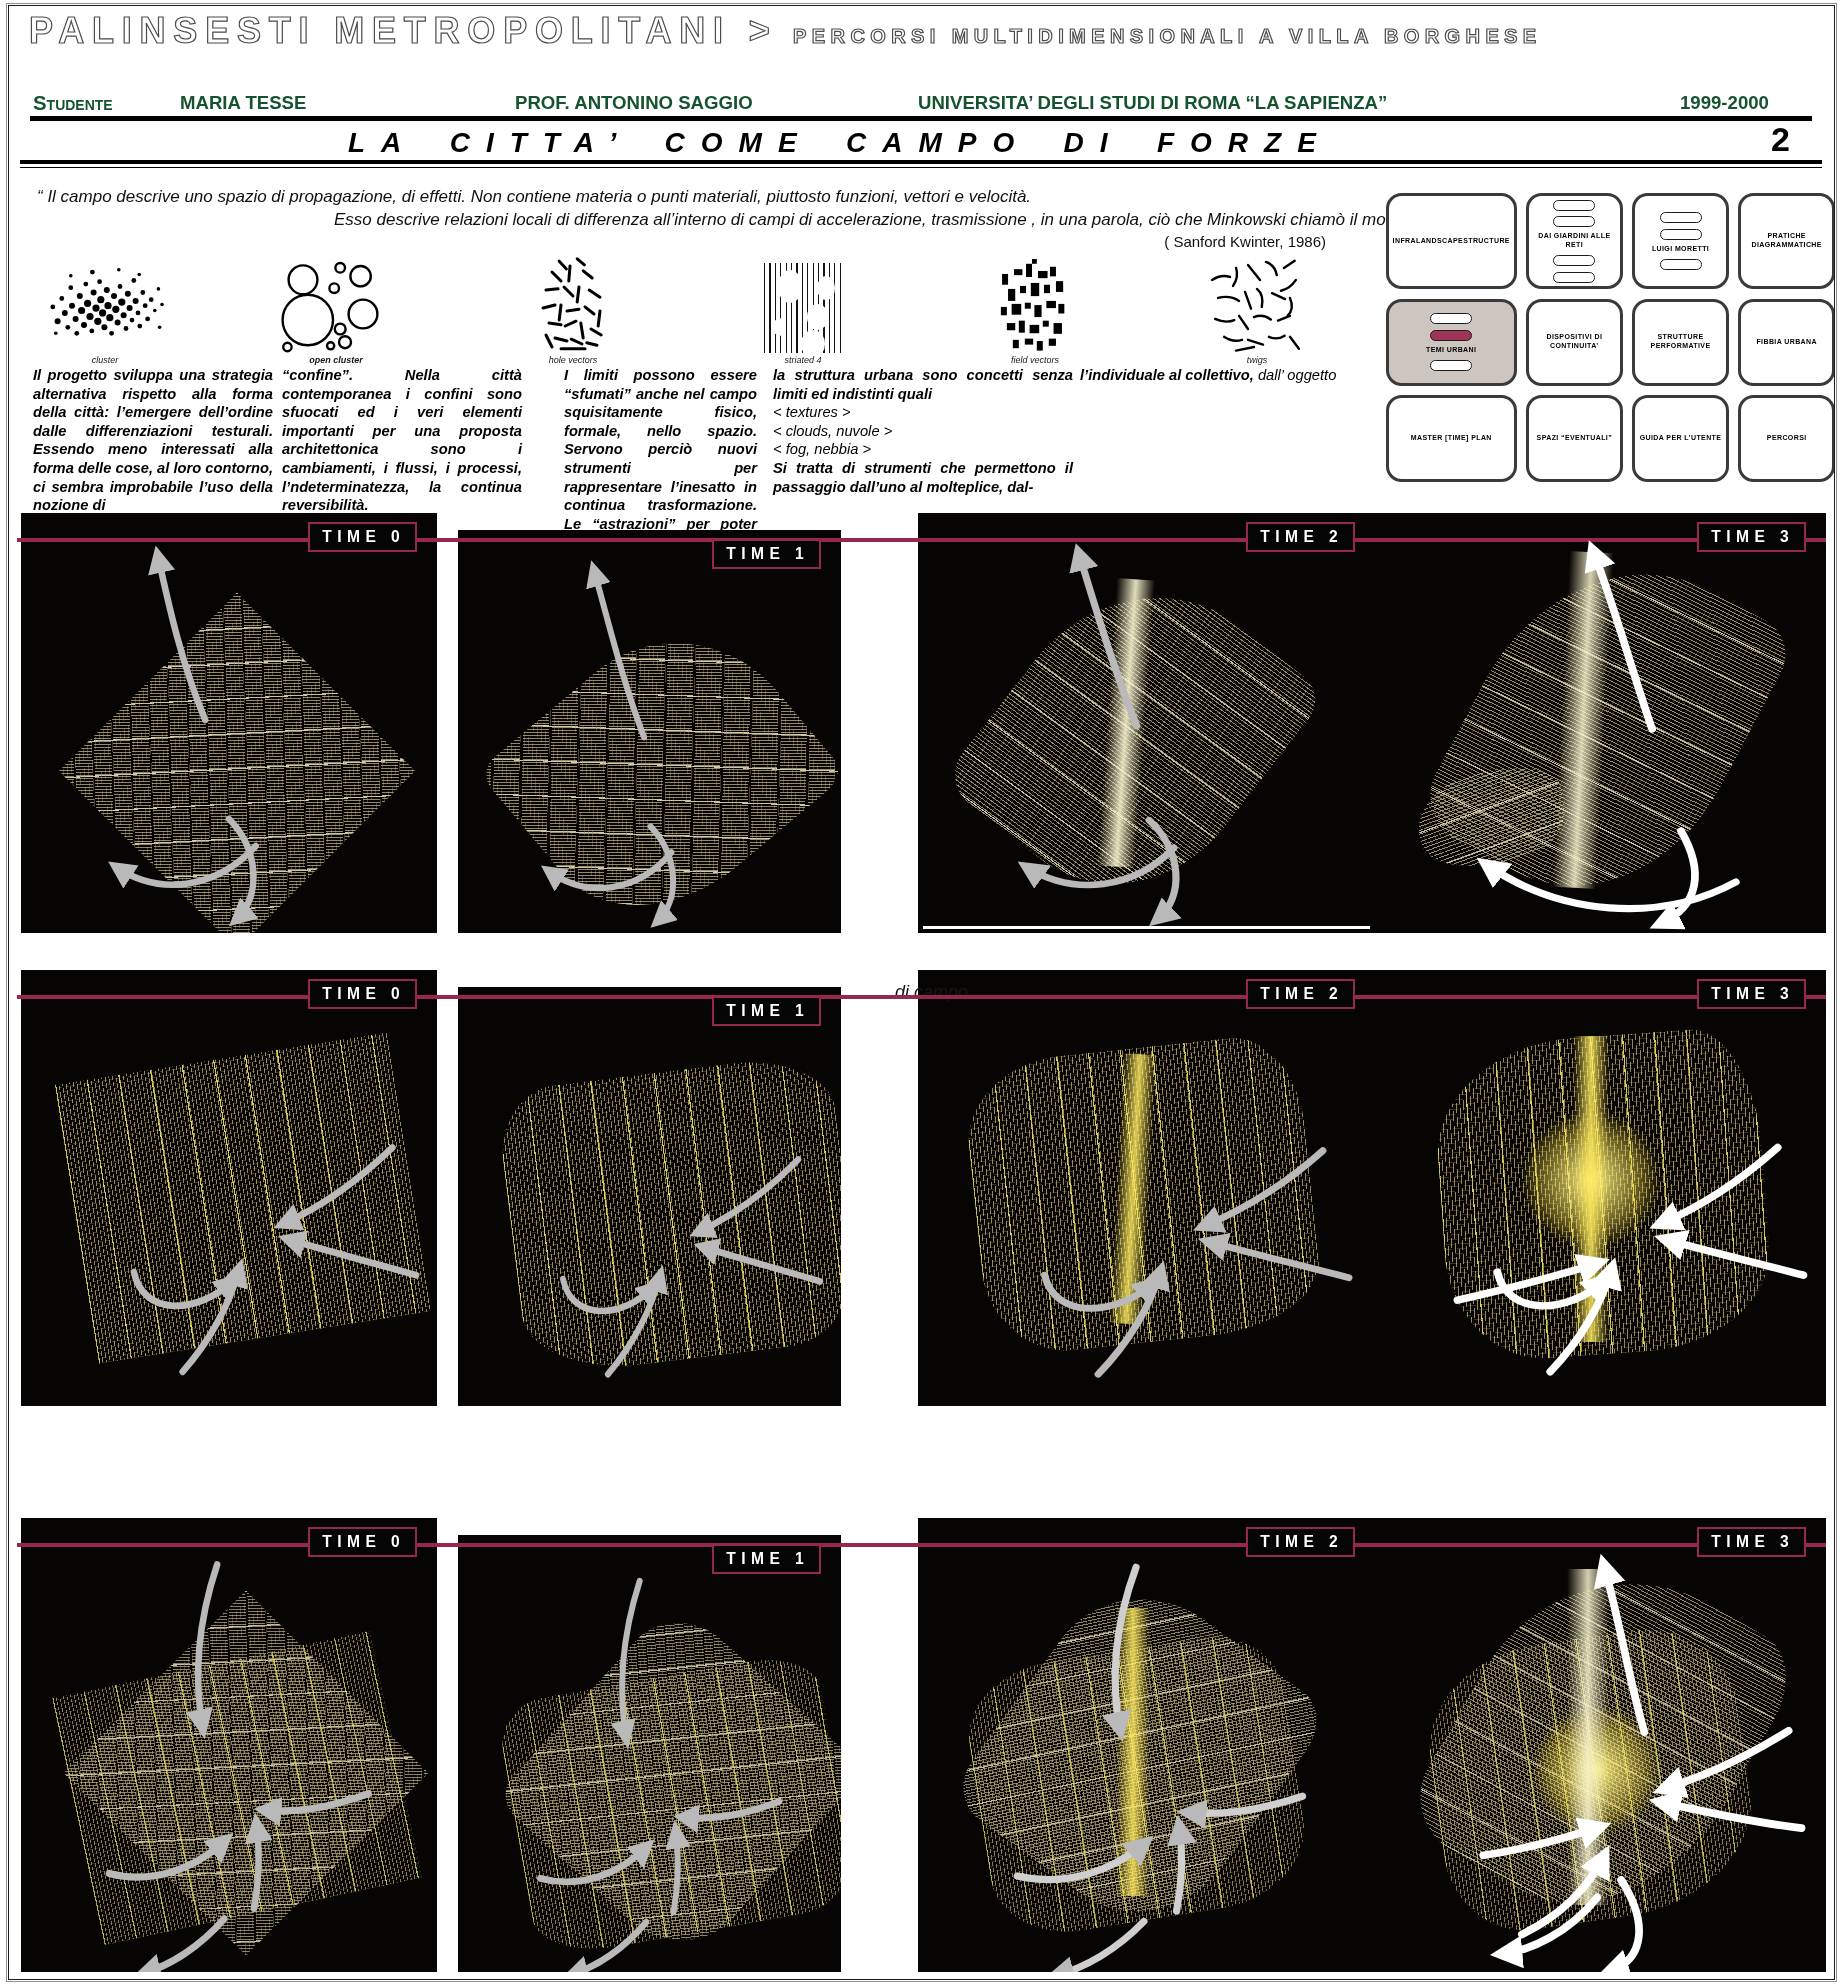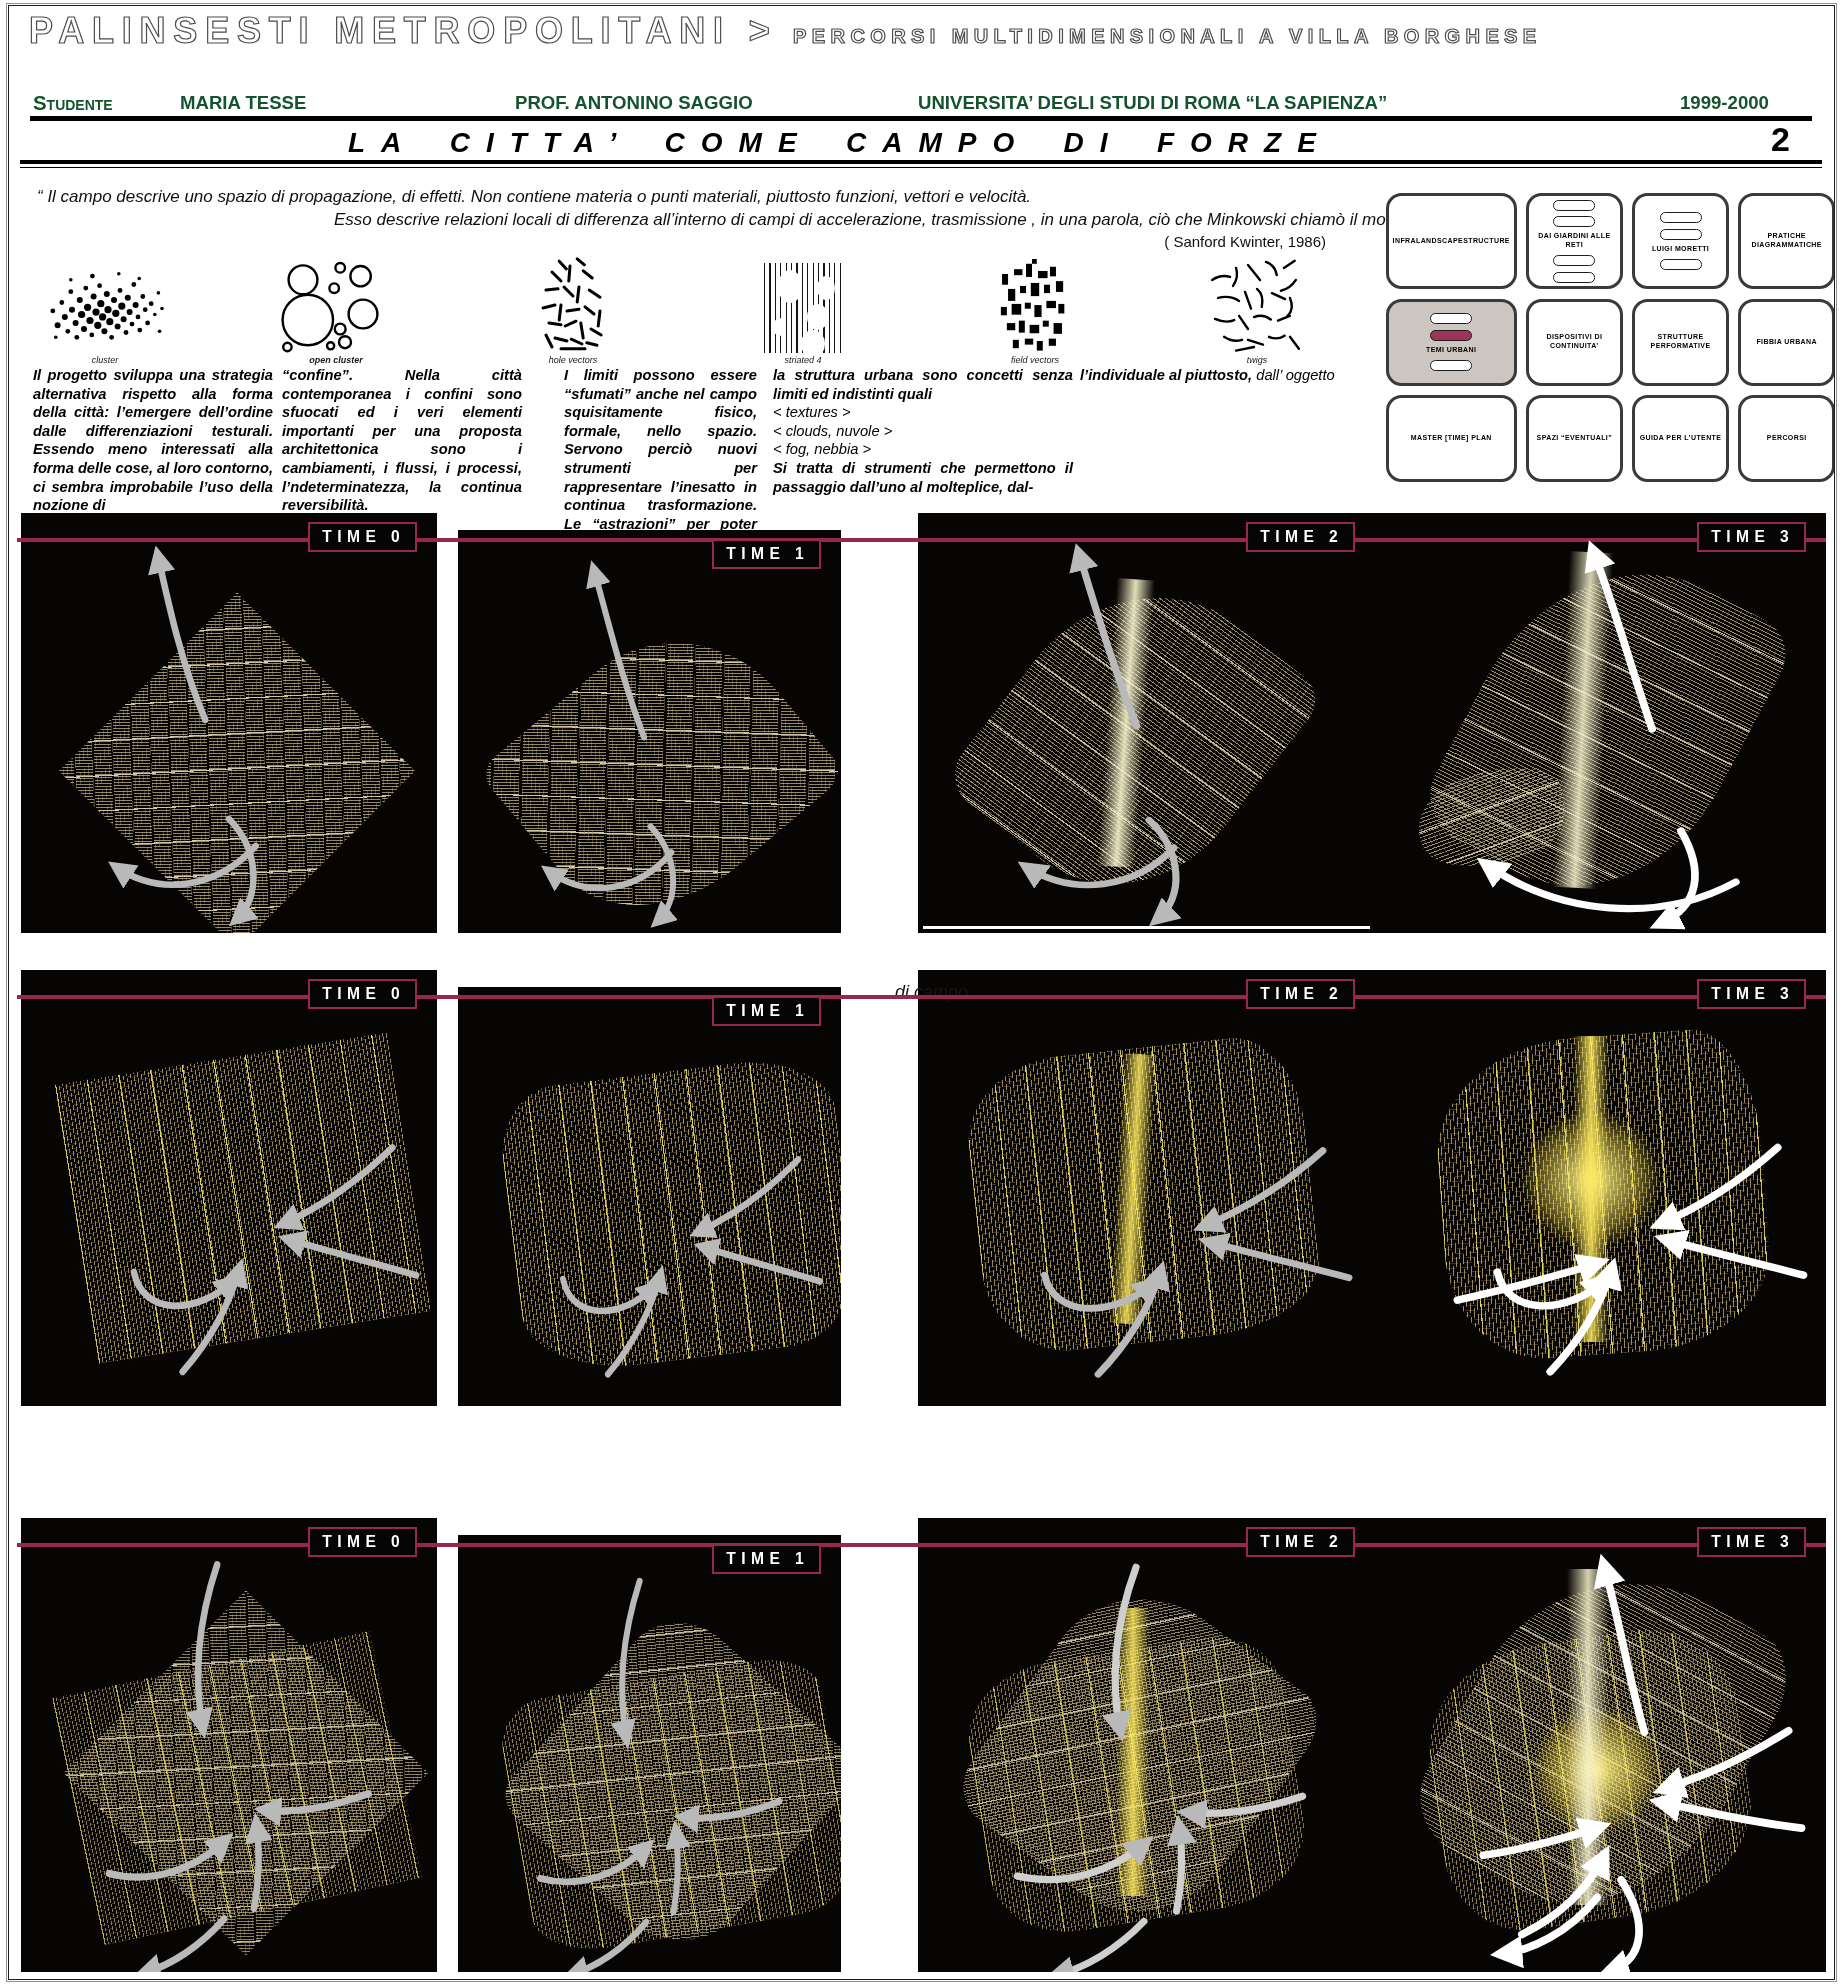--- a/index.html
+++ b/index.html
@@ -129,21 +129,21 @@
   <div class="rule-a"></div>
   <div class="rule-b"></div>
 
   <div class="quote">
     <div class="q1">“ Il campo descrive uno spazio di propagazione, di effetti.  Non contiene materia o punti materiali, piuttosto funzioni, vettori e velocità.</div>
     <div class="q2">Esso descrive relazioni locali di differenza all’interno di campi di accelerazione, trasmissione , in una parola, ciò che Minkowski chiamò il mondo”</div>
     <div class="q3">( Sanford Kwinter, 1986)</div>
   </div>
 
   <div class="texicons">
-    <div class="tex" style="left:36px;width:138px;">
+    <div class="tex" style="left:36px;width:138px;justify-content:space-between;">
       <svg class="art" width="138" height="95" viewBox="0 0 230 158">
         <g fill="#000">
           <circle cx="28" cy="88" r="4"></circle>
             <circle cx="36" cy="112" r="5"></circle>
             <circle cx="43" cy="74" r="4"></circle>
             <circle cx="48" cy="98" r="5"></circle>
             <circle cx="53" cy="122" r="4"></circle>
             <circle cx="58" cy="56" r="4"></circle>
             <circle cx="60" cy="86" r="5"></circle>
             <circle cx="66" cy="108" r="5"></circle>
@@ -370,21 +370,21 @@
     <div class="col c1">“confine”. Nella città contemporanea i confini sono sfuocati ed i veri elementi importanti per una proposta architettonica sono i cambiamenti, i flussi, i processi, l’ndeterminatezza, la continua reversibilità.</div>
     <div class="col c2">I limiti possono essere “sfumati” anche nel campo squisitamente fisico, formale, nello spazio. Servono perciò nuovi strumenti per rappresentare l’inesatto in continua trasformazione. Le “astrazioni” per poter interpretare</div>
     <div class="col c3">
       <span>la struttura urbana sono concetti senza limiti ed indistinti quali</span>
       <div class="tagline">&lt;  textures &gt;</div>
       <div class="tagline">&lt;  clouds, nuvole &gt;</div>
       <div class="tagline">&lt;  fog, nebbia &gt;</div>
       <span>Si tratta di strumenti che permettono il passaggio  dall’uno al molteplice, dal-</span>
     </div>
     <div class="col c4">
-      <span>l’individuale al piuttosto,</span><span class="lightit"> dall’ oggetto</span>
+      <span>l’individuale al collettivo,</span><span class="lightit"> dall’ oggetto</span>
     </div>
   </div>
 
   <div class="trow row1">
     <div class="tline"></div>
 
     <div class="panel p0">
       <div class="surf s-hatch" style="left:90px;top:132px;width:252px;height:252px;transform:rotate(45deg);"></div>
       <svg class="arrows" viewBox="0 0 700 700" preserveAspectRatio="none">
         <g fill="none" stroke="#b9b9b9" stroke-width="11" stroke-linecap="round">

